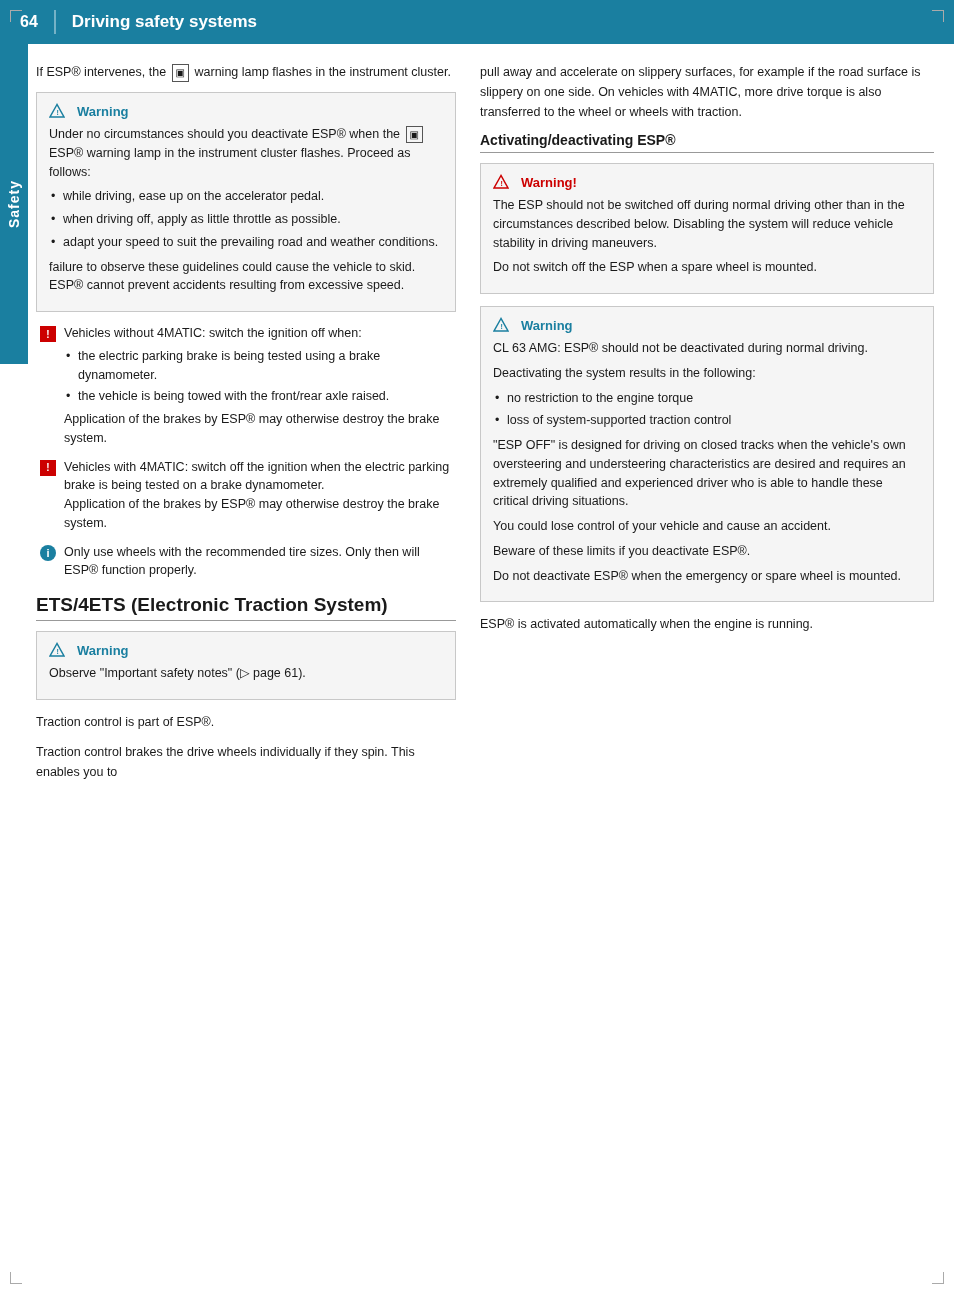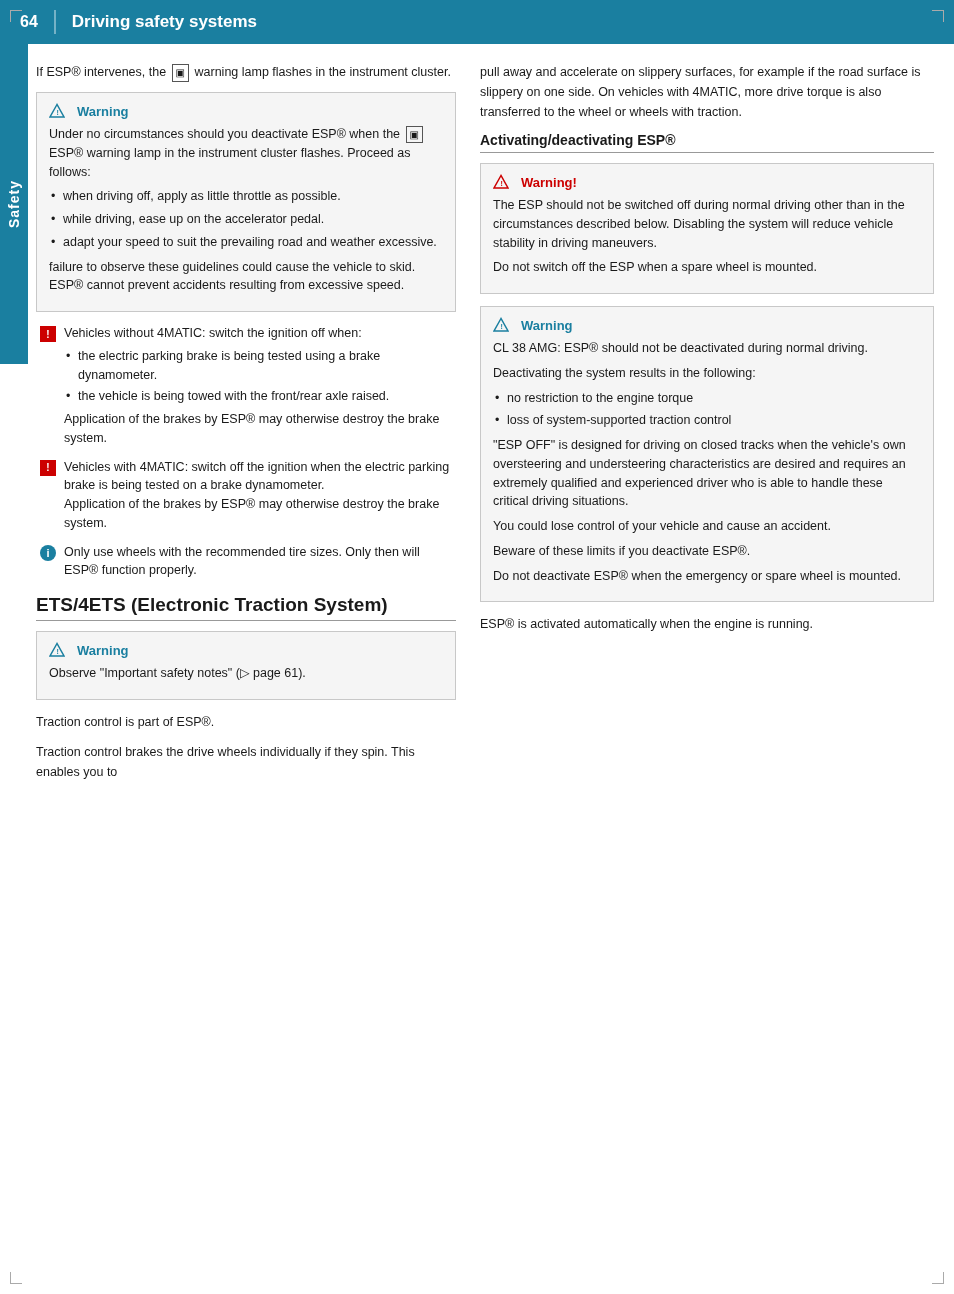--- a/index.html
+++ b/index.html
@@ -307,23 +307,23 @@
           </svg>
           <span class="warning-title">Warning</span>
         </div>
         <div class="warning-text">
           <p>
             <span>Under no circumstances should you deactivate ESP® when the</span>
             <span class="esp-icon">▣</span>
             <span>ESP® warning lamp in the instrument cluster flashes. Proceed as follows:</span>
           </p>
           <ul>
+            <li>while driving, ease up on the accelerator pedal.</li>
             <li>when driving off, apply as little throttle as possible.</li>
-            <li>while driving, ease up on the accelerator pedal.</li>
-            <li>adapt your speed to suit the prevailing road and weather excessive.</li>
+            <li>adapt your speed to suit the prevailing road and weather conditions.</li>
           </ul>
           <p>failure to observe these guidelines could cause the vehicle to skid. ESP® cannot prevent accidents resulting from excessive speed.</p>
         </div>
       </div>
 
       <div class="note-item">
         <div class="note-icon-red">
           <span>!</span>
         </div>
         <div class="note-content">
@@ -396,21 +396,21 @@
 
       <div class="warning-box-right">
         <div class="warning-header">
           <svg class="warning-icon" viewBox="0 0 16 16" fill="none">
             <path d="M8 1.5L1 14h14L8 1.5z" stroke="#1a7fa0" stroke-width="1.5" fill="none"></path>
             <text x="7.5" y="12" font-size="7" fill="#1a7fa0" font-weight="bold">!</text>
           </svg>
           <span class="warning-title">Warning</span>
         </div>
         <div class="warning-text">
-          <p>CL 38 AMG: ESP® should not be deactivated during normal driving.</p>
+          <p>CL 63 AMG: ESP® should not be deactivated during normal driving.</p>
           <p>Deactivating the system results in the following:</p>
           <ul class="right-warning-list">
             <li>no restriction to the engine torque</li>
             <li>loss of system-supported traction control</li>
           </ul>
           <p>"ESP OFF" is designed for driving on closed tracks when the vehicle's own oversteering and understeering characteristics are desired and requires an extremely qualified and experienced driver who is able to handle these critical driving situations.</p>
           <p>You could lose control of your vehicle and cause an accident.</p>
           <p>Beware of these limits if you deactivate ESP®.</p>
           <p>Do not deactivate ESP® when the emergency or spare wheel is mounted.</p>
         </div>

